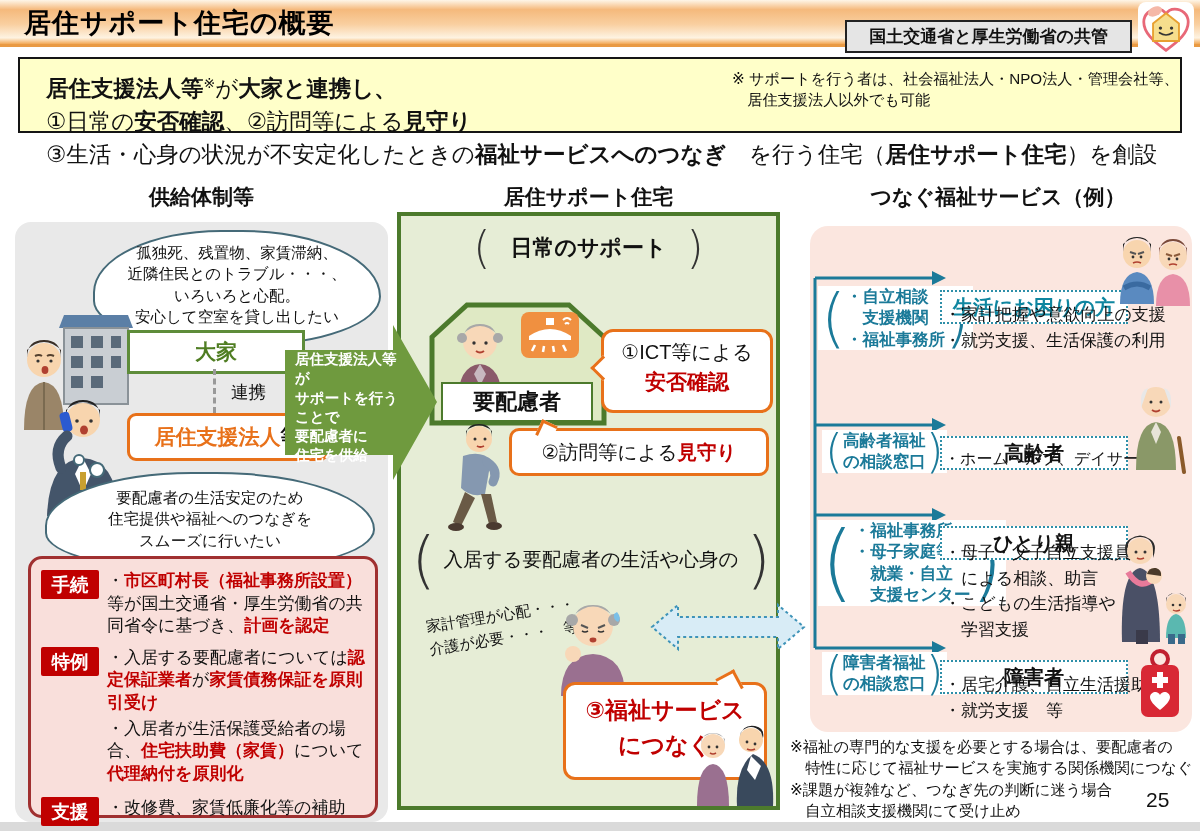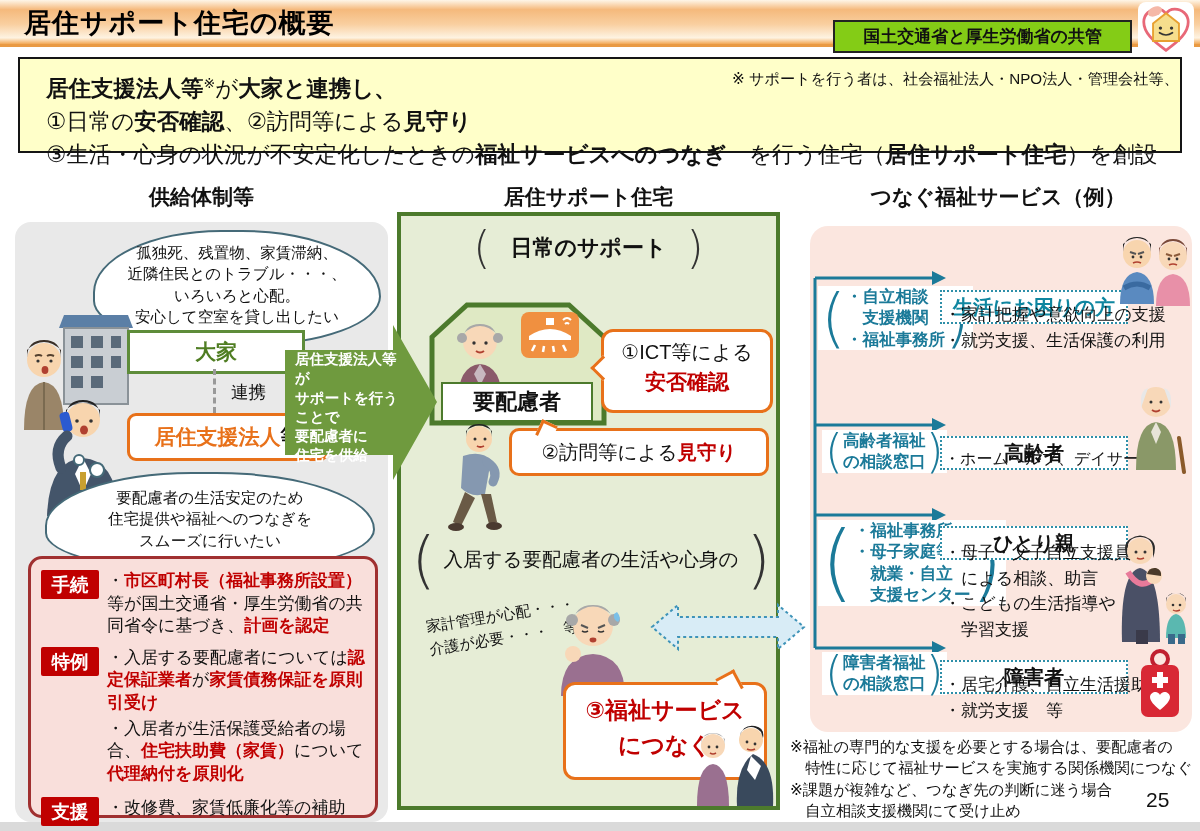--- a/index.html
+++ b/index.html
@@ -9,27 +9,27 @@
   
   .rt-b{font-weight:700;}
   .rt-r{color:#C00000;font-weight:700;}
   .rt-sup{font-size:62%;vertical-align:super;}
 
   
   #titlebar{left:0;top:0;width:1200px;height:44px;
     background:linear-gradient(180deg,#FEF6E8 0%,#F5B97C 22%,#F9CFA0 55%,#FEF3E2 86%,#F2A855 100%);
     border-bottom:3px solid #E99A43;}
   #title{left:24px;top:0;height:44px;line-height:46px;font-size:27px;font-weight:800;letter-spacing:1px;color:#000;}
-  #ministry{right:68px;top:20px;background:#84cc16;border:2px solid #222;padding:3px 28px;
+  #ministry{right:68px;top:20px;background:#e5e5e5;border:2px solid #222;padding:3px 22px;
     font-size:17px;font-weight:700;z-index:9;}
   #logo{right:6px;top:2px;width:56px;height:54px;background:#fff;border-radius:8px;z-index:9;
     display:flex;align-items:center;justify-content:center;}
 
   
-  #summary{left:18px;top:57px;width:1164px;height:96px;background:#FFFFC9;border:2px solid #151515;box-sizing:border-box;}
+  #summary{left:18px;top:57px;width:1164px;height:76px;background:#FFFFC9;border:2px solid #151515;box-sizing:border-box;}
   .sline{position:absolute;left:26px;font-size:22.5px;white-space:nowrap;}
   #snote{position:absolute;left:712px;top:9px;font-size:15.2px;line-height:1.4;}
 
   
   .colhead{font-size:21px;font-weight:800;text-align:center;}
 
   
   #supplybox{left:15px;top:222px;width:373px;height:600px;background:#E9E9E9;border-radius:16px;}
   .cloud{position:absolute;background:#fff;border:2px solid #456A78;text-align:center;
     border-radius:48% 52% 50% 50% / 58% 62% 46% 42%;font-size:15.5px;line-height:1.38;}
@@ -118,20 +118,21 @@
       <ellipse cx="15" cy="7" rx="8" ry="5" fill="#F5B8A8" transform="rotate(-25 15 7)"></ellipse>
     </svg>
   </div>
 
   <section id="summary" class="abs">
     <p class="sline" style="top:-9px;"><span class="rt-b">居住支援法人等</span><span class="rt-sup">※</span><span>が</span><span class="rt-b">大家と連携し、</span></p>
     <p class="sline" style="top:24px;"><span>①日常の</span><span class="rt-b">安否確認</span><span>、②訪問等による</span><span class="rt-b">見守り</span></p>
     <p class="sline" style="top:57px;"><span>③生活・心身の状況が不安定化したときの</span><span class="rt-b">福祉サービスへのつなぎ</span><span>　を行う住宅（</span><span class="rt-b">居住サポート住宅</span><span>）を創設</span></p>
     <div id="snote">
         <div>※ サポートを行う者は、社会福祉法人・NPO法人・管理会社等、</div>
+        <div>　居住支援法人以外でも可能</div>
       </div>
   </section>
 
   <h2 class="colhead abs" style="left:15px;top:183px;width:373px;margin:0;">供給体制等</h2>
   <h2 class="colhead abs" style="left:397px;top:183px;width:383px;margin:0;">居住サポート住宅</h2>
   <h2 class="colhead abs" style="left:800px;top:183px;width:396px;margin:0;">つなぐ福祉サービス（例）</h2>
 
   <section id="supplybox" class="abs">
     <div class="cloud" style="left:78px;top:8px;width:288px;height:116px;padding-top:10px;box-sizing:border-box;">
         <div>孤独死、残置物、家賃滞納、</div>

